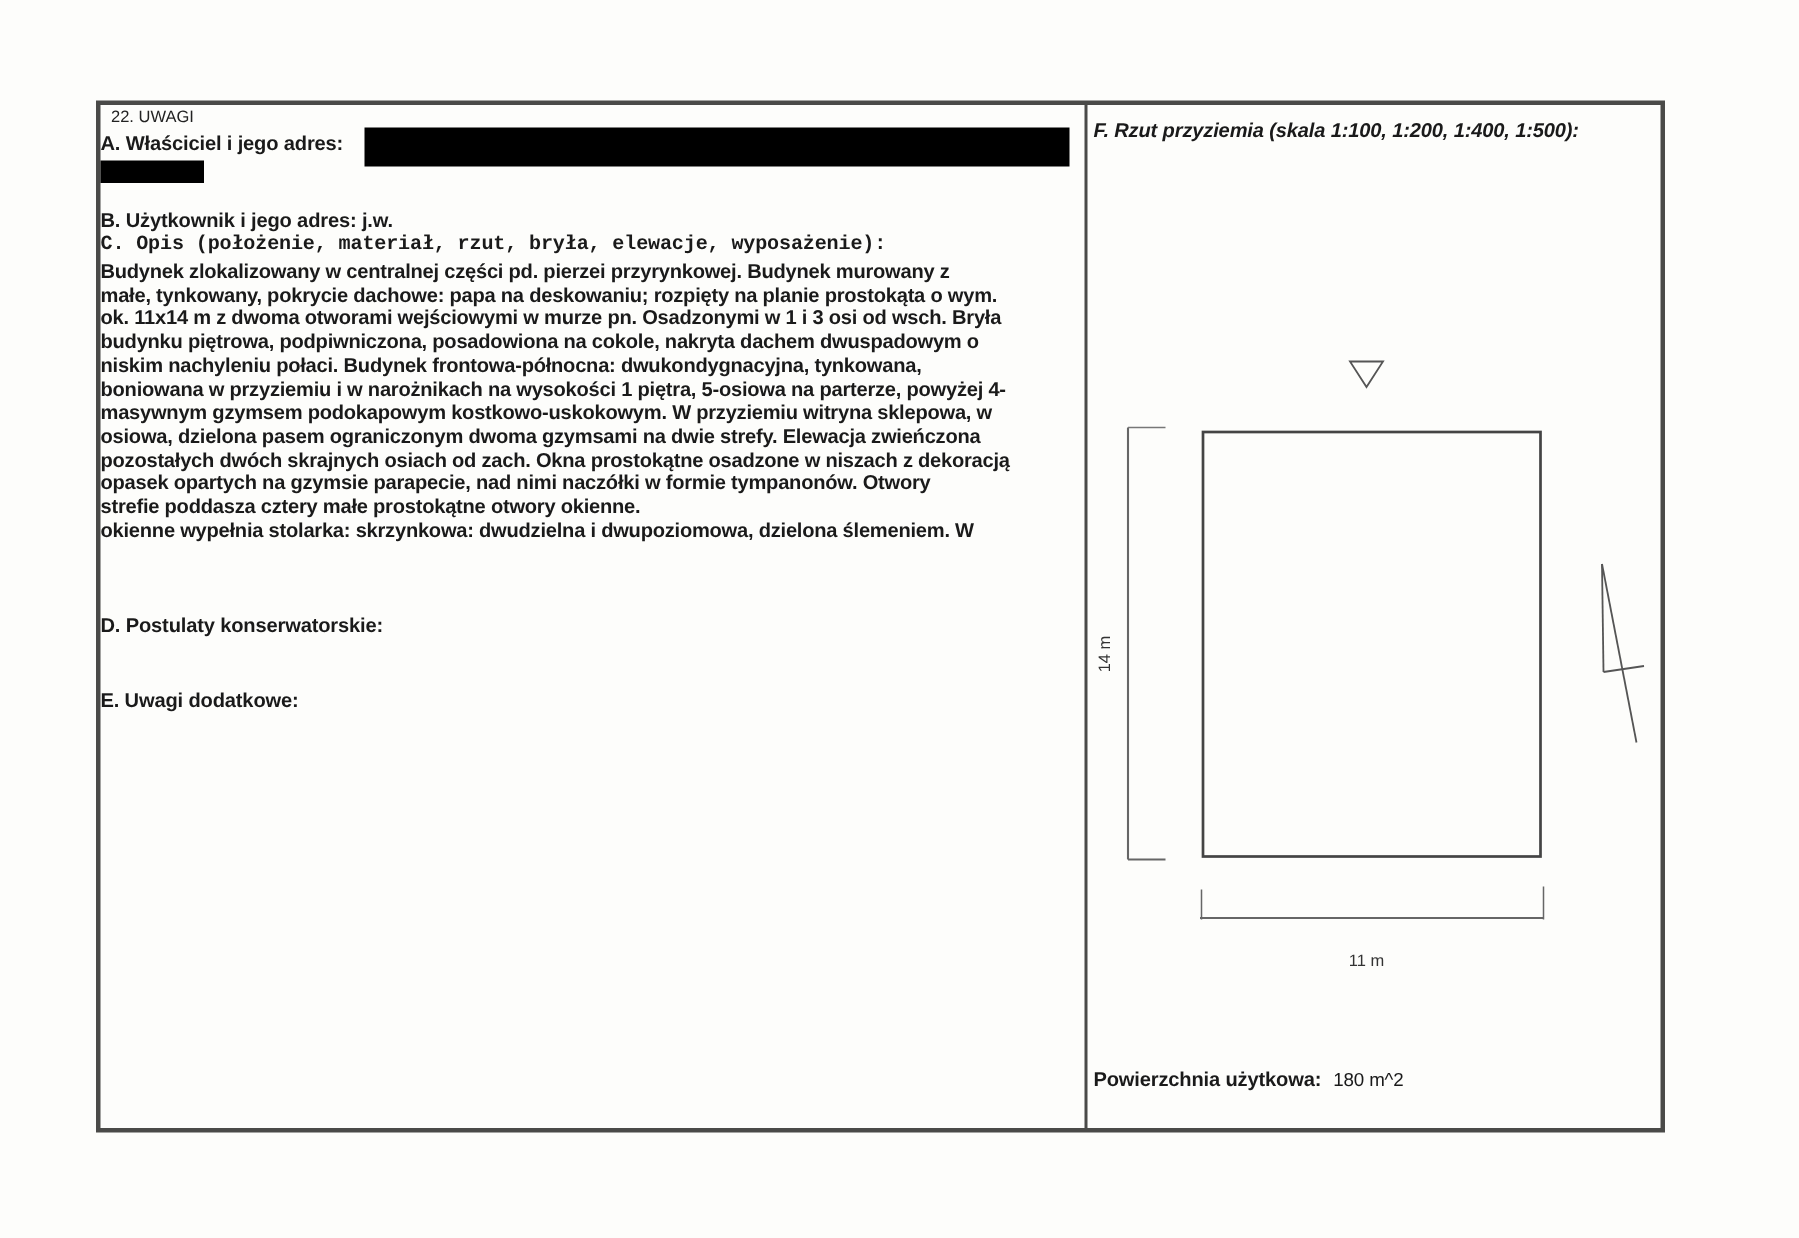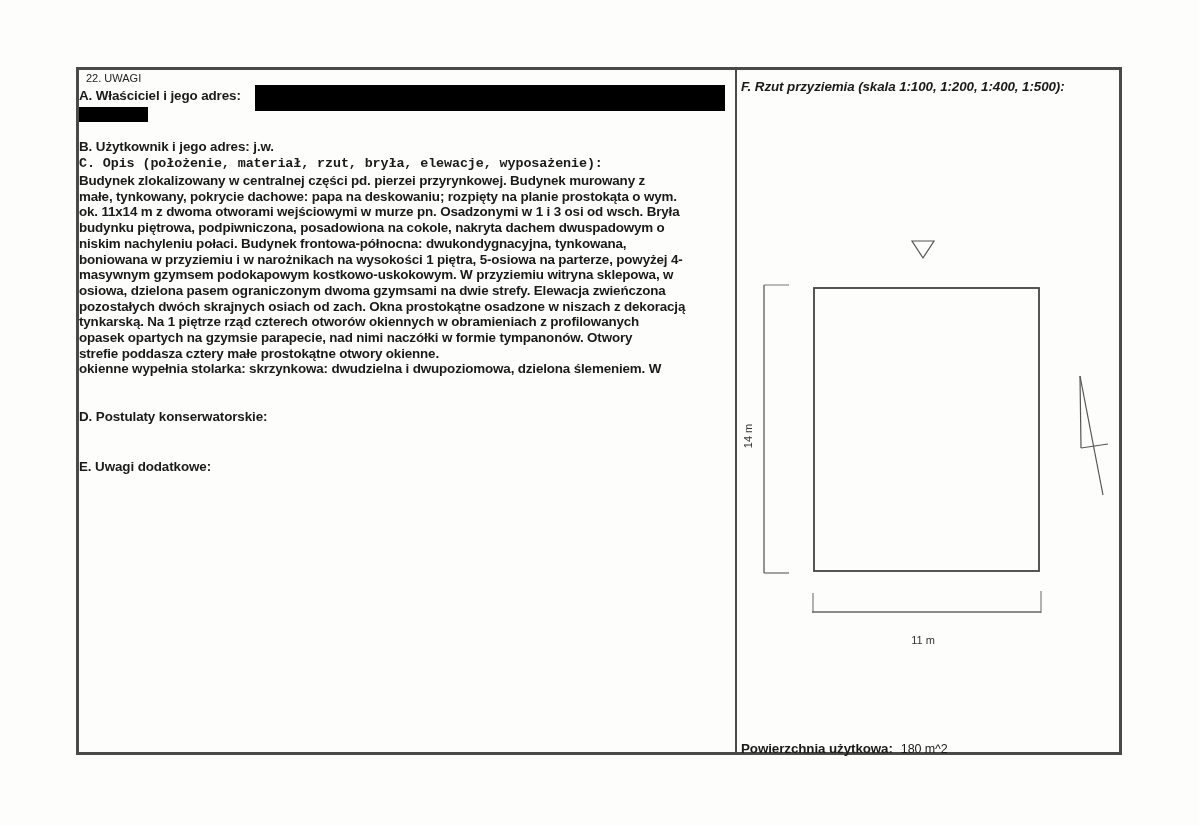--- a/index.html
+++ b/index.html
@@ -16,21 +16,20 @@
       color: #1a1a1a;
     }
     .sheet {
       position: absolute;
       left: 64px;
       top: 67px;
       width: 1040px;
       height: 682px;
       border: 3px solid #4a4a48;
       box-sizing: content-box;
-      margin-left: 12px;
     }
     .divider {
       position: absolute;
       left: 656px;
       top: 0;
       width: 2px;
       height: 100%;
       background: #4a4a48;
     }
     .left-panel {
@@ -85,21 +84,21 @@
     .f-title {
       position: absolute;
       left: 4px;
       top: 9px;
       white-space: nowrap;
       font-style: italic;
     }
     .area {
       position: absolute;
       left: 4px;
-      top: 671px;
+      top: 642px;
       white-space: nowrap;
     }
     .area .val {
       font-weight: normal;
       font-size: 12.5px;
       margin-left: 8px;
     }
     svg.drawing {
       position: absolute;
       left: 0;
@@ -130,21 +129,20 @@
     <div class="desc">
       <div>Budynek zlokalizowany w centralnej części pd. pierzei przyrynkowej. Budynek murowany z</div>
       <div>małe, tynkowany, pokrycie dachowe: papa na deskowaniu; rozpięty na planie prostokąta o wym.</div>
       <div>ok. 11x14  m z dwoma otworami wejściowymi w murze pn. Osadzonymi w 1 i 3 osi od wsch. Bryła</div>
       <div>budynku piętrowa, podpiwniczona, posadowiona na cokole, nakryta dachem dwuspadowym o</div>
       <div>niskim nachyleniu połaci. Budynek frontowa-północna: dwukondygnacyjna, tynkowana,</div>
       <div>boniowana w przyziemiu i w narożnikach  na wysokości 1 piętra, 5-osiowa na parterze, powyżej 4-</div>
       <div>masywnym gzymsem podokapowym kostkowo-uskokowym. W przyziemiu witryna sklepowa, w</div>
       <div>osiowa, dzielona pasem ograniczonym dwoma gzymsami na dwie strefy. Elewacja zwieńczona</div>
       <div>pozostałych dwóch skrajnych osiach od zach. Okna prostokątne osadzone w niszach z dekoracją</div>
-      <div>tynkarską.  Na 1 piętrze rząd czterech otworów okiennych w obramieniach z profilowanych</div>
       <div>opasek opartych na gzymsie parapecie, nad nimi naczółki w formie tympanonów. Otwory</div>
       <div>strefie poddasza cztery małe prostokątne otwory okienne.</div>
       <div>okienne wypełnia stolarka: skrzynkowa: dwudzielna i dwupoziomowa, dzielona ślemeniem.  W</div>
     </div>
 
     <div class="line bold" style="top:339px;">D. Postulaty konserwatorskie:</div>
     <div class="line bold" style="top:389px;">E. Uwagi dodatkowe:</div>
   </div>
 
   <div class="divider"></div>

